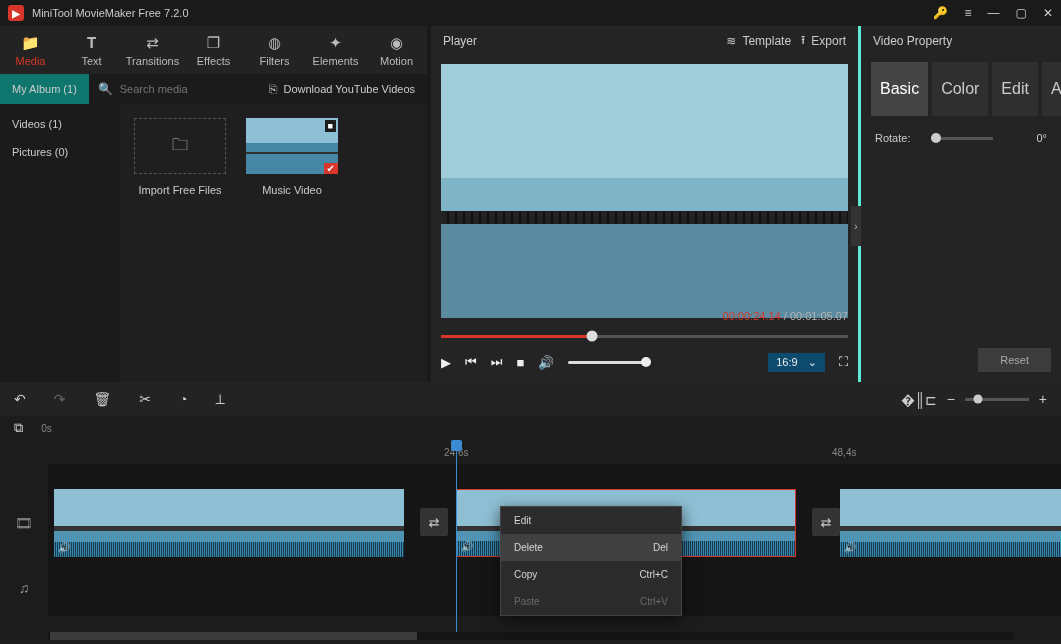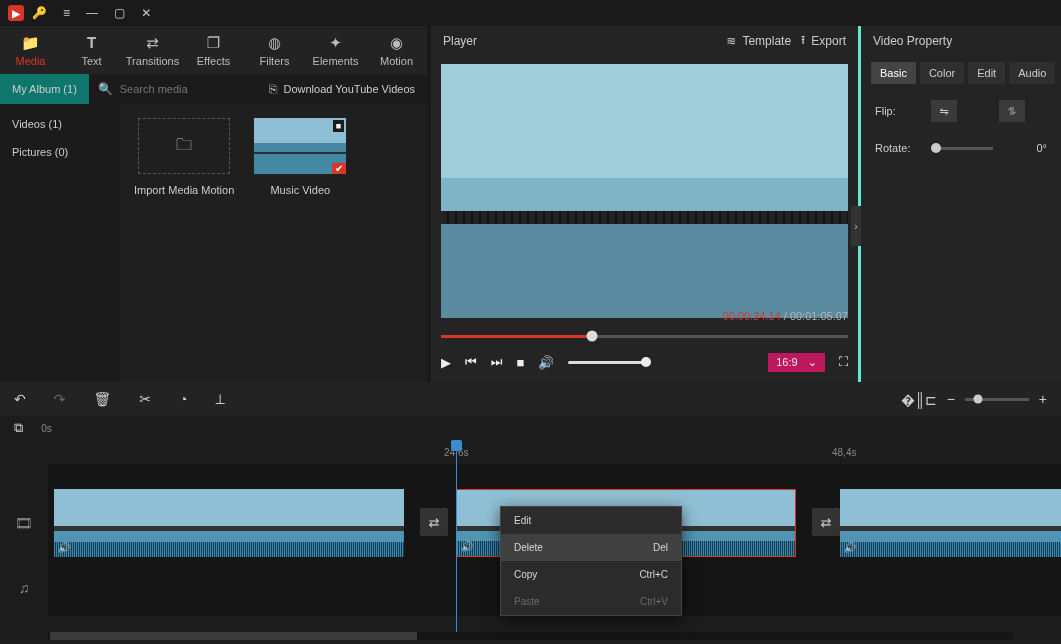--- a/index.html
+++ b/index.html
@@ -50,28 +50,28 @@
 .seek-track { height: 3px; background: #555; flex: 1; position: relative; }
 .seek-fill { position: absolute; left: 0; width: 37%; height: 100%; background: #d8362a; }
 .seek-knob { position: absolute; left: 37%; top: 50%; width: 11px; height: 11px; background: #ddd; border-radius: 50%; transform: translate(-50%,-50%); }
 .time-readout { position: absolute; right: 0; top: -16px; font-size: 11px; }
 .time-cur { color: #d8362a; }
 .controls { height: 36px; display: flex; align-items: center; padding: 0 10px 4px; gap: 14px; color: #eee; }
 .controls .ico { cursor: pointer; font-size: 13px; }
 .vol-track { width: 78px; height: 3px; background: #ddd; position: relative; border-radius: 2px; }
 .vol-knob { position: absolute; right: 0; top: 50%; width: 10px; height: 10px; background: #eee; border-radius: 50%; transform: translate(50%,-50%); }
 .controls .spacer { flex: 1; }
-.aspect { background: #be185d; padding: 3px 8px; font-size: 11px; display: flex; align-items: center; gap: 10px; cursor: pointer; }
+.aspect { background: #0c4a6e; padding: 3px 8px; font-size: 11px; display: flex; align-items: center; gap: 10px; cursor: pointer; }
 
 
 .prop-col { width: 200px; background: #242424; display: flex; flex-direction: column; position: relative; }
 .prop-head { height: 30px; display: flex; align-items: center; padding: 0 12px; color: #ccc; font-size: 12px; }
 .prop-collapse { position: absolute; left: -10px; top: 180px; width: 10px; height: 40px; background: #333; display: flex; align-items: center; justify-content: center; font-size: 10px; cursor: pointer; }
 .prop-tabs { display: flex; gap: 4px; padding: 6px 10px; }
-.prop-tab { padding: 5px 9px; background: #2f2f2f; font-size: 11px; cursor: pointer; color: #ccc; }
+.prop-tab { padding: 18px 9px; background: #2f2f2f; font-size: 16px; cursor: pointer; color: #ccc; }
 .prop-tab.active { background: #444; color: #fff; }
 .prop-row { display: flex; align-items: center; padding: 10px 14px; gap: 12px; font-size: 11px; color: #ccc; }
 .prop-row .lab { width: 44px; }
 .flip-btn { width: 26px; height: 22px; background: #3a3a3a; display: flex; align-items: center; justify-content: center; cursor: pointer; font-size: 11px; }
 .rotate-track { width: 62px; height: 3px; background: #555; position: relative; }
 .rotate-knob { position: absolute; left: 0; top: 50%; width: 10px; height: 10px; background: #ccc; border-radius: 50%; transform: translate(0,-50%); }
 .prop-foot { margin-top: auto; padding: 10px; display: flex; justify-content: flex-end; }
 .reset-btn { background: #3c3c3c; color: #aaa; padding: 6px 22px; font-size: 11px; cursor: pointer; }
 
 
@@ -124,20 +124,21 @@
 .hscroll-thumb { height: 100%; width: 38%; background: #3a3a3a; margin-left: 2px; }
 
 
 .add-row { height: 24px; display: flex; align-items: center; padding-left: 14px; gap: 18px; background: #1c1c1c; color: #888; font-size: 10px; }
 </style>
 </head>
 <body>
 
 <div class="title-bar">
   <div class="app-logo">▶</div>
+  <div class="app-title">MiniTool MovieMaker Free 7.2.0</div>
   <div class="title-icons">
     <span class="key-icon">🔑</span>
     <span>≡</span>
     <span>—</span>
     <span>▢</span>
     <span>✕</span>
   </div>
 </div>
 
 <div class="top-area">
@@ -189,21 +190,21 @@
     <div class="media-body">
       <div class="media-sidebar">
         <div class="media-side-item">Videos (1)</div>
         <div class="media-side-item">Pictures (0)</div>
       </div>
       <div class="media-grid">
         <div class="media-card">
           <div class="import-box">
               <span>🗀</span>
             </div>
-          <span>Import Media Motion</span>
+          <span>Import Free Files</span>
         </div>
         <div class="media-card">
           <div class="thumb">
             <span class="cam">■</span>
             <span class="chk">✔</span>
           </div>
           <span>Music Video</span>
         </div>
       </div>
     </div>
@@ -253,35 +254,28 @@
   <div class="prop-col">
     <div class="prop-collapse">›</div>
     <div class="prop-head">Video Property</div>
     <div class="prop-tabs">
       <div class="prop-tab active">Basic</div>
       <div class="prop-tab">Color</div>
       <div class="prop-tab">Edit</div>
       <div class="prop-tab">Audio</div>
     </div>
     <div class="prop-row">
-      <span class="lab">Flip:</span>
-      <div class="flip-btn">
-          <span>⇋</span>
-        </div>
-      <div style="width:18px"></div>
-      <div class="flip-btn">
-          <span>⥮</span>
-        </div>
-    </div>
-    <div class="prop-row">
       <span class="lab">Rotate:</span>
       <div class="rotate-track">
           <div class="rotate-knob"></div>
         </div>
       <span style="margin-left:auto">0°</span>
+    </div>
+    <div class="prop-foot">
+      <div class="reset-btn">Reset</div>
     </div>
   </div>
 </div>
 
 <div class="timeline">
   <div class="tl-toolbar">
     <span class="ico">↶</span>
     <span class="ico" style="opacity:.4">↷</span>
     <span class="ico">🗑</span>
     <span class="ico">✂</span>

